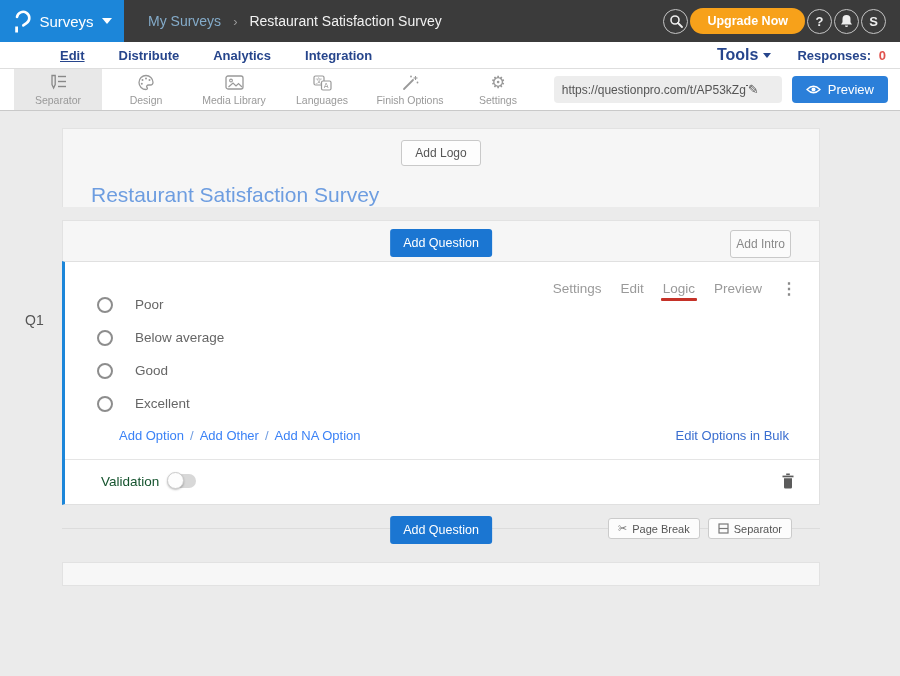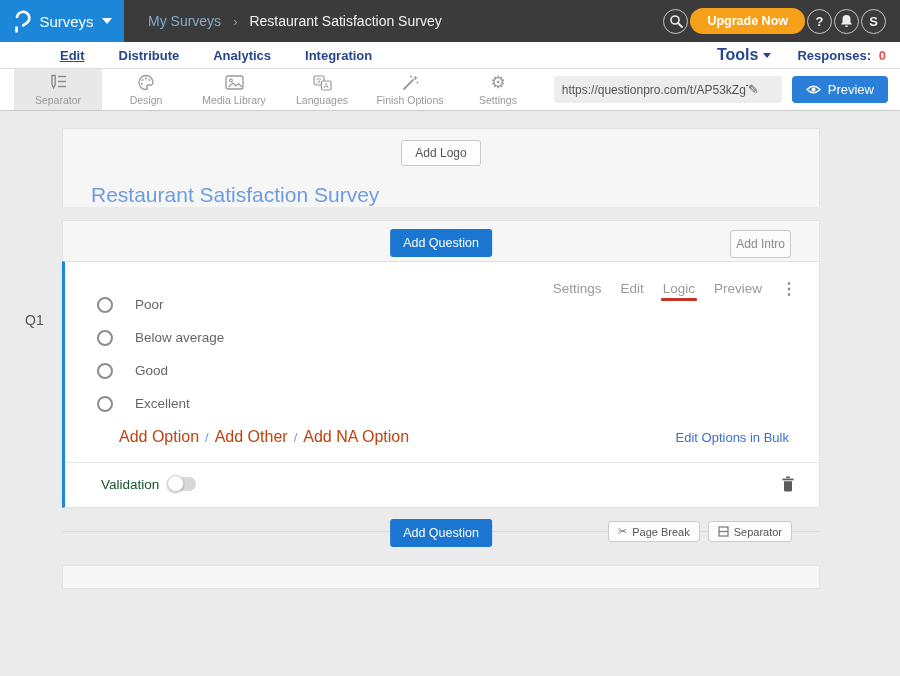--- a/index.html
+++ b/index.html
@@ -89,21 +89,21 @@
   .q-text { margin:48px 30px 0 54px; color:#58595b; font-size:15px;
     padding-bottom:9px; border-bottom:1px solid #ddd; cursor:text; }
   .options { margin:26px 12px 0 32px; }
   .option-row { display:flex; align-items:center; gap:22px; padding:8.5px 0; }
   .radio { width:16px; height:16px; border:2px solid #8d8d8d; border-radius:50%;
     background:#fff; cursor:pointer; flex:none; }
   .option-label { color:#666; font-size:13.5px; cursor:text; }
   .links-row { margin:8px 30px 0 54px; display:flex; justify-content:space-between;
     align-items:center; }
   .opt-links { display:flex; gap:6px; align-items:center; }
-  .light-link { color:#c2410c; font-size:16px; cursor:pointer; }
+  .light-link { color:#3b82f6; font-size:13px; cursor:pointer; }
   .link-sep { color:#6f9ce0; font-size:13px; }
   .bulk-link { color:#3a6ed0; font-size:13px; cursor:pointer; }
   .divider { border-top:1px solid #e5e5e5; margin-top:16px; }
   .validation-row { display:flex; align-items:center; padding:13px 24px 15px 36px; }
   .validation-label { color:#14532d; font-size:13.5px; }
   .toggle { width:28px; height:14px; background:#d8d8d8; border-radius:8px;
     margin-left:9px; position:relative; cursor:pointer; }
   .toggle .knob { position:absolute; left:-1px; top:-2px; width:17px; height:17px;
     background:#fdfdfd; border:1px solid #ccc; border-radius:50%;
     box-shadow:0 1px 2px rgba(0,0,0,.25); }

